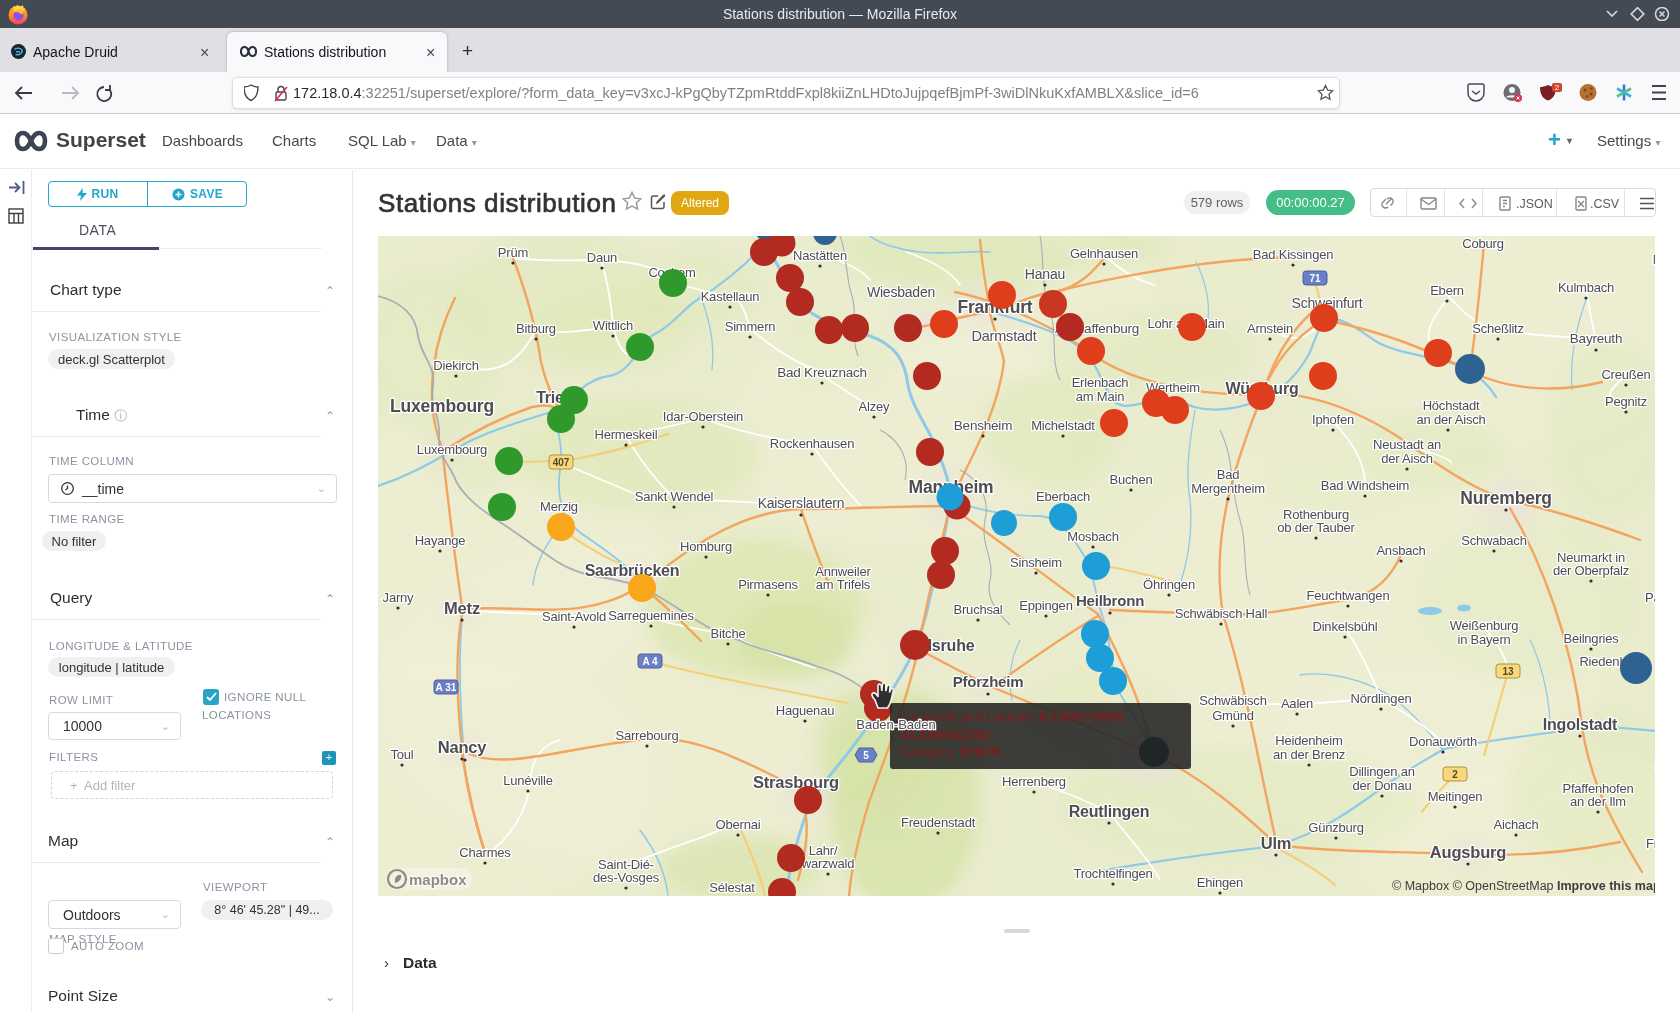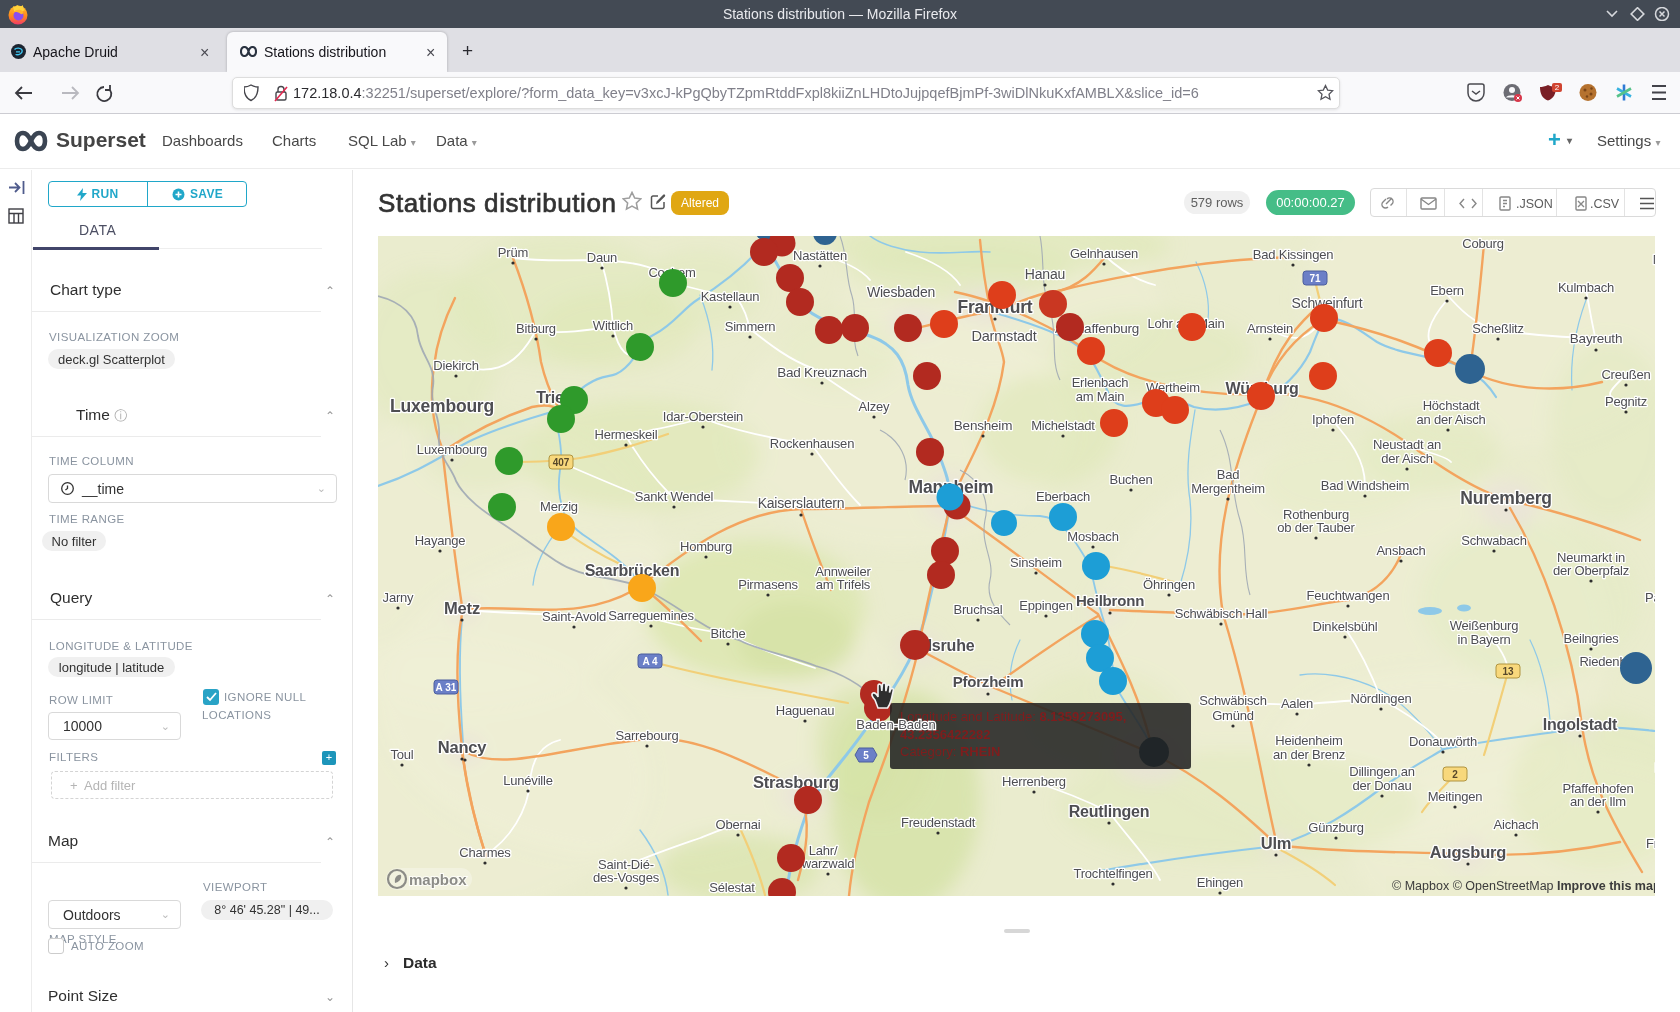--- a/index.html
+++ b/index.html
@@ -160,21 +160,21 @@
       <path d="M6.5 3.5 V9.5 M3.5 6.5 H9.5" stroke="#fff" stroke-width="1.6"></path>
     </svg>SAVE</div>
 
 <div class="abs" style="left:79px;top:222px;font-size:14px;color:#4c4f63;letter-spacing:.5px;">DATA</div>
 <div class="abs" style="left:32px;top:248px;width:290px;border-top:1px solid #eee;"></div>
 <div class="abs" style="left:33px;top:247px;width:126px;height:3px;background:#41456a;"></div>
 
 <div class="sechead" style="left:50px;top:281px;">Chart type</div>
 <div class="chev" style="left:325px;top:284px;">⌃</div>
 <div class="hr" style="top:311px;"></div>
-<div class="ctrl-label" style="left:49px;top:331px;">VISUALIZATION ZOOM</div>
+<div class="ctrl-label" style="left:49px;top:331px;">VISUALIZATION STYLE</div>
 <div class="pill" style="left:48px;top:349px;width:127px;height:20px;">deck.gl Scatterplot</div>
 <div class="sechead" style="left:44px;top:406px;margin-left:32px;">Time <span style="color:#aaa;font-size:13px;">ⓘ</span></div>
 <div class="chev" style="left:325px;top:409px;">⌃</div>
 <div class="hr" style="top:436px;"></div>
 <div class="ctrl-label" style="left:49px;top:455px;">TIME COLUMN</div>
 <div class="sel" style="left:48px;top:474px;width:289px;height:29px;">
   <svg style="margin:0 8px 0 12px" width="13" height="13" viewBox="0 0 13 13">
       <circle cx="6.5" cy="6.5" r="5.8" fill="none" stroke="#333" stroke-width="1.3"></circle>
       <path d="M6.5 3.4 V6.5 L4.4 8" stroke="#333" stroke-width="1.3" fill="none"></path>
     </svg>

